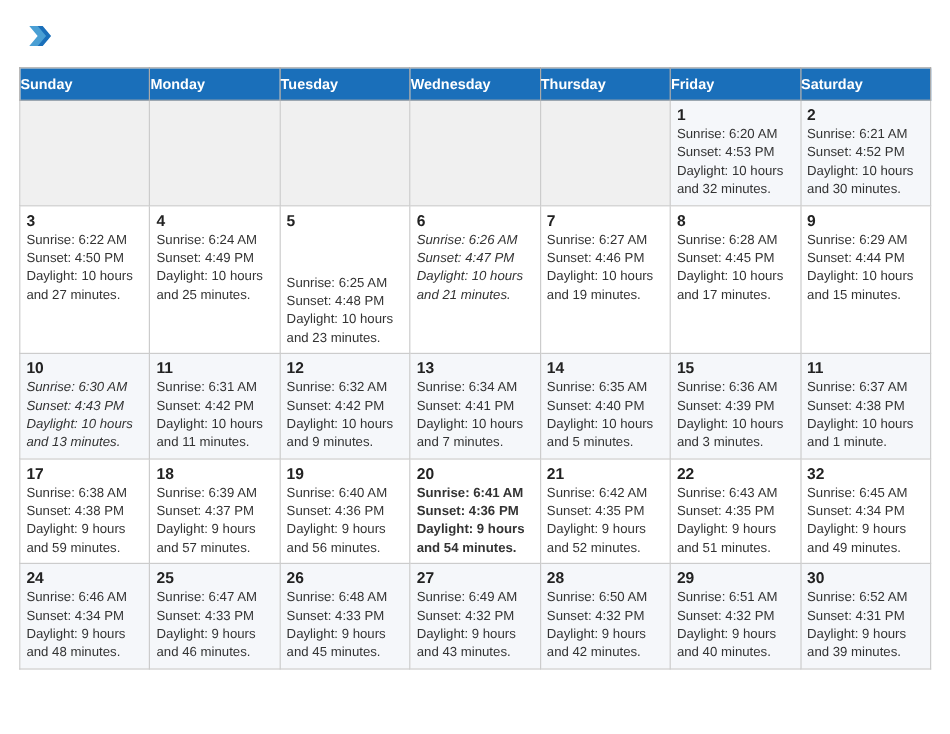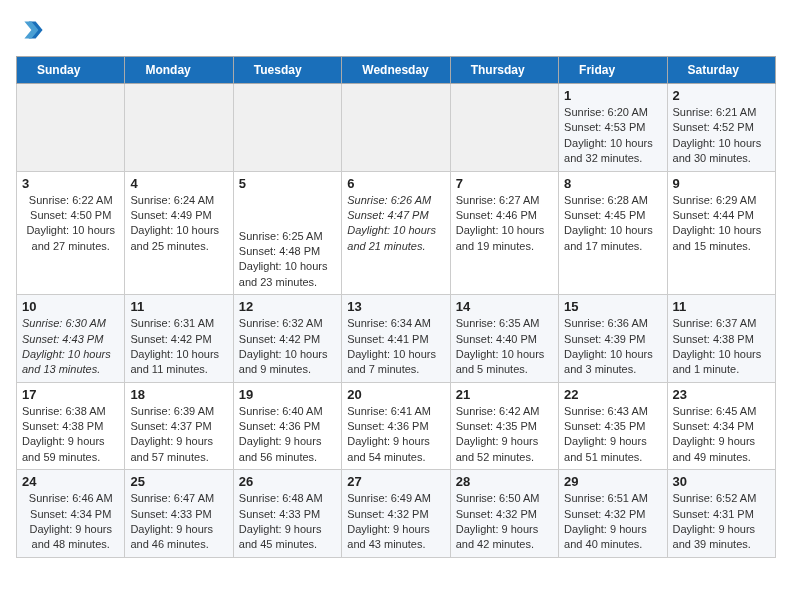--- a/index.html
+++ b/index.html
@@ -43,21 +43,21 @@
       color: #555;
     }
     .calendar {
       width: 100%;
       border-collapse: collapse;
       font-size: 11px;
     }
     .calendar thead th {
       background: #1a6fba;
       color: #fff;
-      padding: 6px 20px;
+      padding: 6px 0;
       text-align: left;
       font-size: 12px;
       font-weight: bold;
       border: 1px solid #aaa;
     }
     .calendar tbody td {
       border: 1px solid #ccc;
       vertical-align: top;
       padding: 4px 5px;
       width: calc(100% / 7);
@@ -135,21 +135,21 @@
           <div class="day-num">2</div>
           <div class="day-detail" style="white-space: pre-line;">Sunrise: 6:21 AM
 Sunset: 4:52 PM
 Daylight: 10 hours
 and 30 minutes.</div>
         </td>
       </tr>
       <tr>
         <td>
           <div class="day-num">3</div>
-          <div class="day-detail" style="white-space: pre-line; text-align: center;">Sunrise: 6:22 AM
+          <div class="day-detail" style="white-space: pre-line;">Sunrise: 6:22 AM
 Sunset: 4:50 PM
 Daylight: 10 hours
 and 27 minutes.</div>
         </td>
         <td>
           <div class="day-num">4</div>
           <div class="day-detail" style="white-space: pre-line;">Sunrise: 6:24 AM
 Sunset: 4:49 PM
 Daylight: 10 hours
 and 25 minutes.</div>
@@ -258,51 +258,51 @@
         </td>
         <td>
           <div class="day-num">19</div>
           <div class="day-detail" style="white-space: pre-line;">Sunrise: 6:40 AM
 Sunset: 4:36 PM
 Daylight: 9 hours
 and 56 minutes.</div>
         </td>
         <td>
           <div class="day-num">20</div>
-          <div class="day-detail" style="white-space: pre-line;">Sunrise: 6:41 AM
+          <div class="day-detail" style="white-space: pre-line; font-weight: bold;">Sunrise: 6:41 AM
 Sunset: 4:36 PM
 Daylight: 9 hours
 and 54 minutes.</div>
         </td>
         <td>
           <div class="day-num">21</div>
           <div class="day-detail" style="white-space: pre-line;">Sunrise: 6:42 AM
 Sunset: 4:35 PM
 Daylight: 9 hours
 and 52 minutes.</div>
         </td>
         <td>
           <div class="day-num">22</div>
           <div class="day-detail" style="white-space: pre-line;">Sunrise: 6:43 AM
 Sunset: 4:35 PM
 Daylight: 9 hours
 and 51 minutes.</div>
         </td>
         <td>
-          <div class="day-num">23</div>
+          <div class="day-num">32</div>
           <div class="day-detail" style="white-space: pre-line;">Sunrise: 6:45 AM
 Sunset: 4:34 PM
 Daylight: 9 hours
 and 49 minutes.</div>
         </td>
       </tr>
       <tr>
         <td>
           <div class="day-num">24</div>
-          <div class="day-detail" style="white-space: pre-line; text-align: center;">Sunrise: 6:46 AM
+          <div class="day-detail" style="white-space: pre-line;">Sunrise: 6:46 AM
 Sunset: 4:34 PM
 Daylight: 9 hours
 and 48 minutes.</div>
         </td>
         <td>
           <div class="day-num">25</div>
           <div class="day-detail" style="white-space: pre-line;">Sunrise: 6:47 AM
 Sunset: 4:33 PM
 Daylight: 9 hours
 and 46 minutes.</div>

